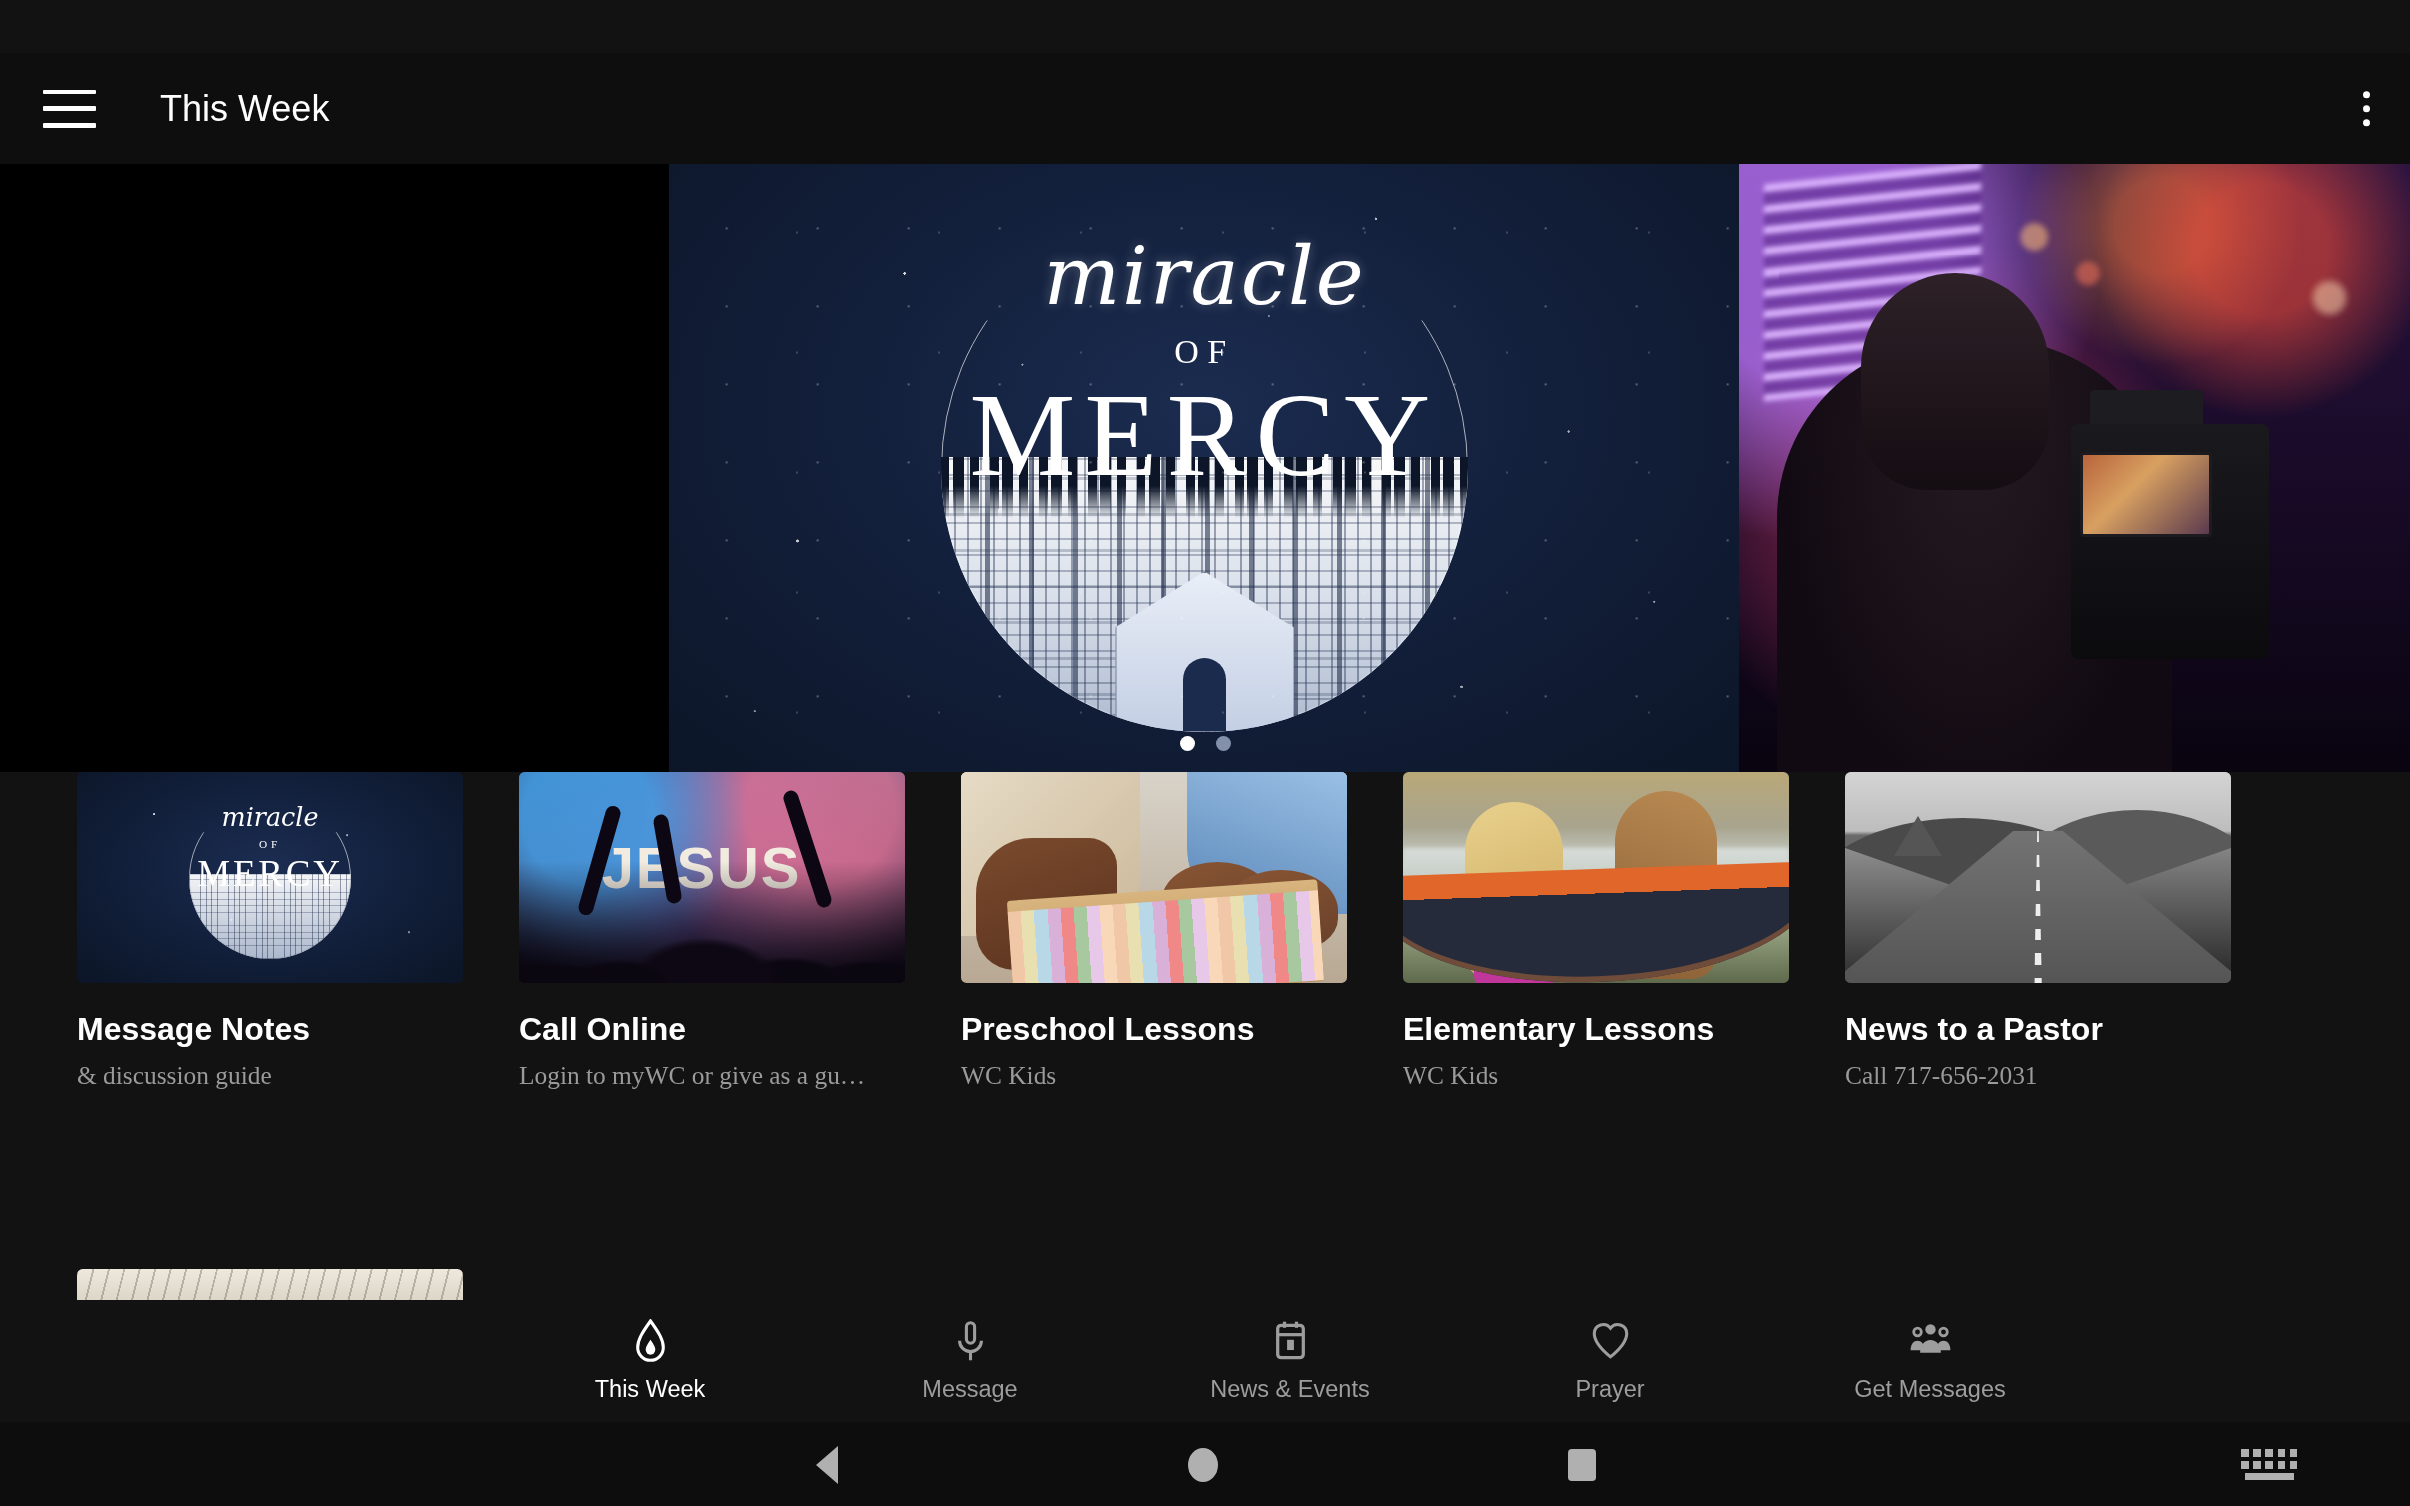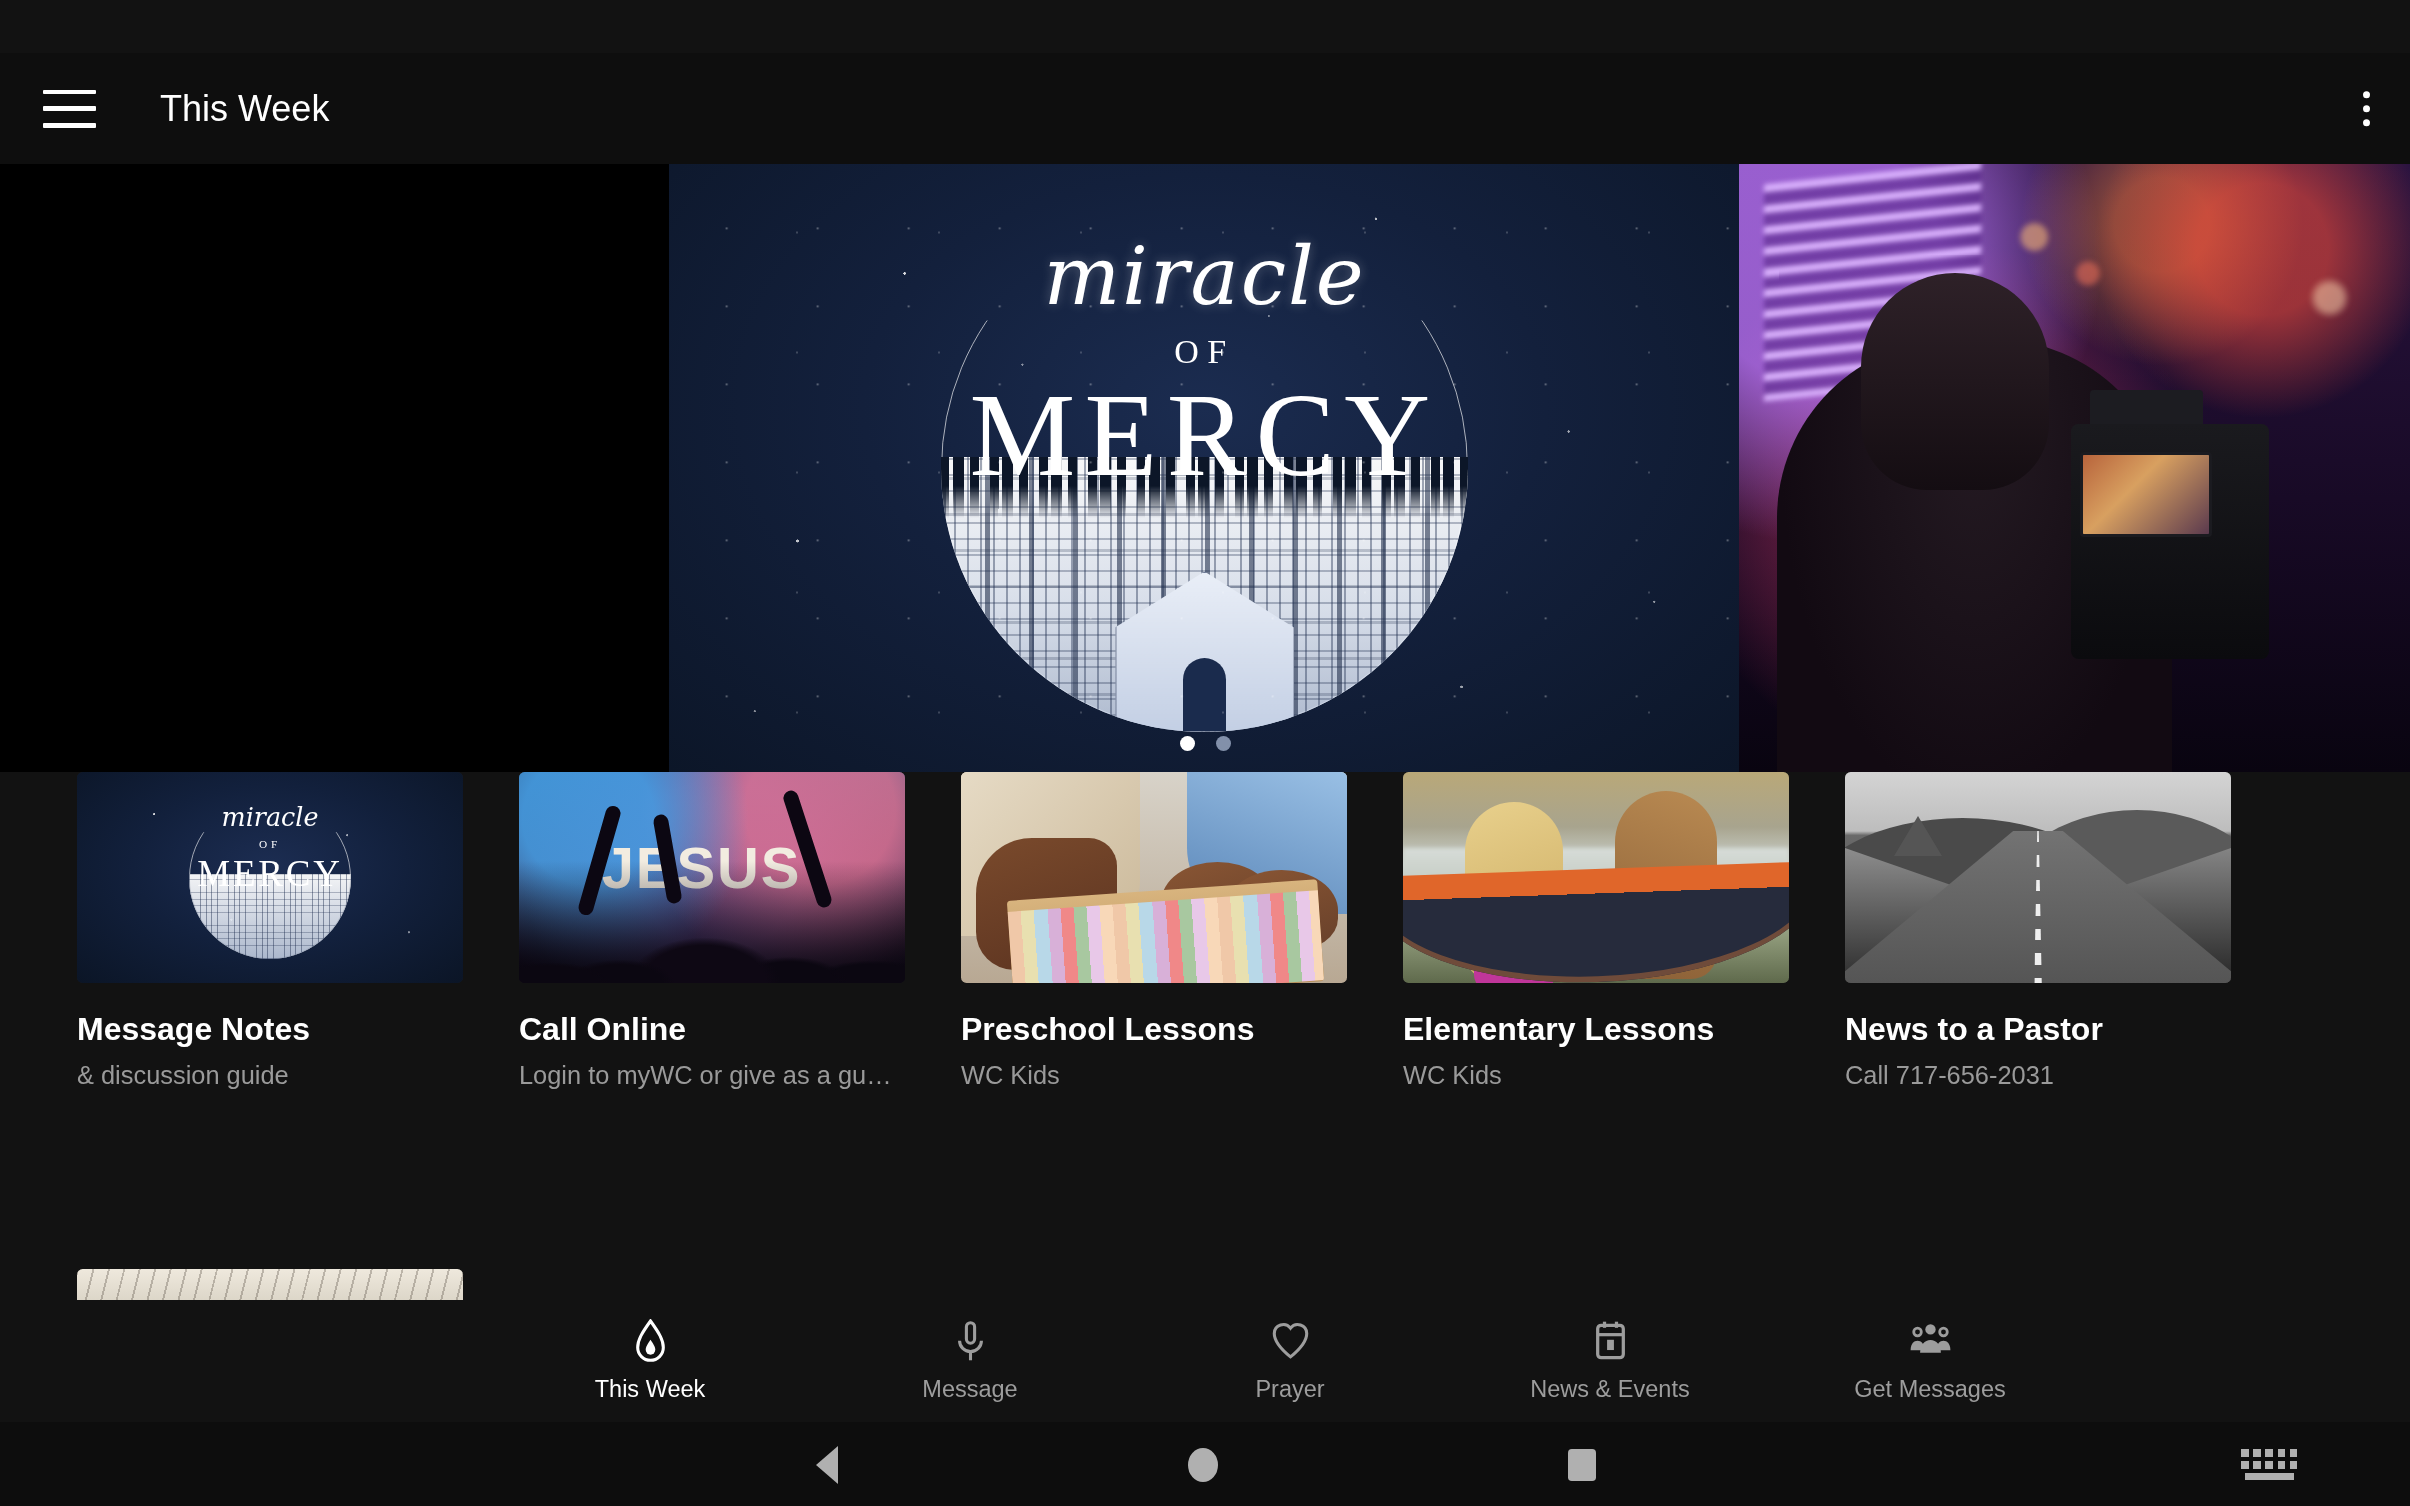--- a/index.html
+++ b/index.html
@@ -178,21 +178,21 @@
   .cards {
     position: absolute; top: 772px; left: 0; width: 2411px; height: 447px;
     display: flex; padding-left: 77px; gap: 56px;
   }
   .card { width: 386px; }
   .thumb { width: 386px; height: 211px; border-radius: 5.6px; overflow: hidden;
            position: relative; background: #1d1d1d; }
   .card-title { color: #fff; font-size: 32px; font-weight: 700; margin-top: 28px;
                 white-space: nowrap; }
   .card-sub { color: #9a9a9a; font-size: 25.4px; margin-top: 13px; white-space: nowrap;
-              overflow: hidden; text-overflow: ellipsis; max-width: 386px; }
+              overflow: hidden; text-overflow: ellipsis; max-width: 386px; font-family: Liberation Serif, serif; }
 
   
   .t-night { width:100%; height:100%;
     background:
       radial-gradient(circle at 20% 20%, rgba(255,255,255,.8) 0 0.9px, transparent 1.3px),
       radial-gradient(circle at 70% 30%, rgba(255,255,255,.6) 0 0.9px, transparent 1.3px),
       radial-gradient(circle at 40% 70%, rgba(255,255,255,.7) 0 0.9px, transparent 1.3px),
       radial-gradient(circle at 86% 76%, rgba(255,255,255,.5) 0 0.9px, transparent 1.3px),
       radial-gradient(ellipse at 50% 45%, #1c2d52 0%, #12203c 50%, #0b1526 100%);
     display:flex; align-items:center; justify-content:center; position:relative; }
@@ -482,37 +482,37 @@
           <path d="M5.6 12.5 A6.4 6.4 0 0 0 18.4 12.5" fill="none" stroke="#9d9d9d" stroke-width="1.8"></path>
           <line x1="12" y1="19" x2="12" y2="24" stroke="#9d9d9d" stroke-width="1.8"></line>
         </svg>
       </span>
       <span class="lbl">Message</span>
     </div>
 
     <div class="tab">
       <span>
         <svg width="41" height="45" viewBox="0 0 24 26">
-          <path d="M12 22 C4 15.5 2.5 11.5 2.5 8.3 A5.3 5.3 0 0 1 12 5.2 A5.3 5.3 0 0 1 21.5 8.3 C21.5 11.5 20 15.5 12 22 Z" fill="none" stroke="#9d9d9d" stroke-width="1.8"></path>
-        </svg>
-      </span>
-      <span class="lbl">Prayer</span>
-    </div>
-
-    <div class="tab">
-      <span>
-        <svg width="41" height="45" viewBox="0 0 24 26">
           <rect x="4.5" y="3.5" width="15" height="19" rx="2" fill="none" stroke="#9d9d9d" stroke-width="1.9"></rect>
           <line x1="4.5" y1="9" x2="19.5" y2="9" stroke="#9d9d9d" stroke-width="1.9"></line>
           <line x1="8.5" y1="1.4" x2="8.5" y2="5" stroke="#9d9d9d" stroke-width="1.9"></line>
           <line x1="15.5" y1="1.4" x2="15.5" y2="5" stroke="#9d9d9d" stroke-width="1.9"></line>
           <rect x="10" y="12" width="4" height="6" fill="#9d9d9d"></rect>
         </svg>
       </span>
       <span class="lbl">News &amp; Events</span>
+    </div>
+
+    <div class="tab">
+      <span>
+        <svg width="41" height="45" viewBox="0 0 24 26">
+          <path d="M12 22 C4 15.5 2.5 11.5 2.5 8.3 A5.3 5.3 0 0 1 12 5.2 A5.3 5.3 0 0 1 21.5 8.3 C21.5 11.5 20 15.5 12 22 Z" fill="none" stroke="#9d9d9d" stroke-width="1.8"></path>
+        </svg>
+      </span>
+      <span class="lbl">Prayer</span>
     </div>
 
     <div class="tab">
       <span>
         <svg width="45" height="45" viewBox="0 0 26 26">
           <circle cx="5.5" cy="7.5" r="2.2" fill="none" stroke="#9d9d9d" stroke-width="1.6"></circle>
           <circle cx="20.5" cy="7.5" r="2.2" fill="none" stroke="#9d9d9d" stroke-width="1.6"></circle>
           <circle cx="13" cy="6" r="3" fill="#9d9d9d"></circle>
           <path d="M1.5 18 C1.5 14.4 3.4 12.6 5.5 12.6 C7.6 12.6 9.5 14.4 9.5 18 Z" fill="#9d9d9d"></path>
           <path d="M16.5 18 C16.5 14.4 18.4 12.6 20.5 12.6 C22.6 12.6 24.5 14.4 24.5 18 Z" fill="#9d9d9d"></path>

